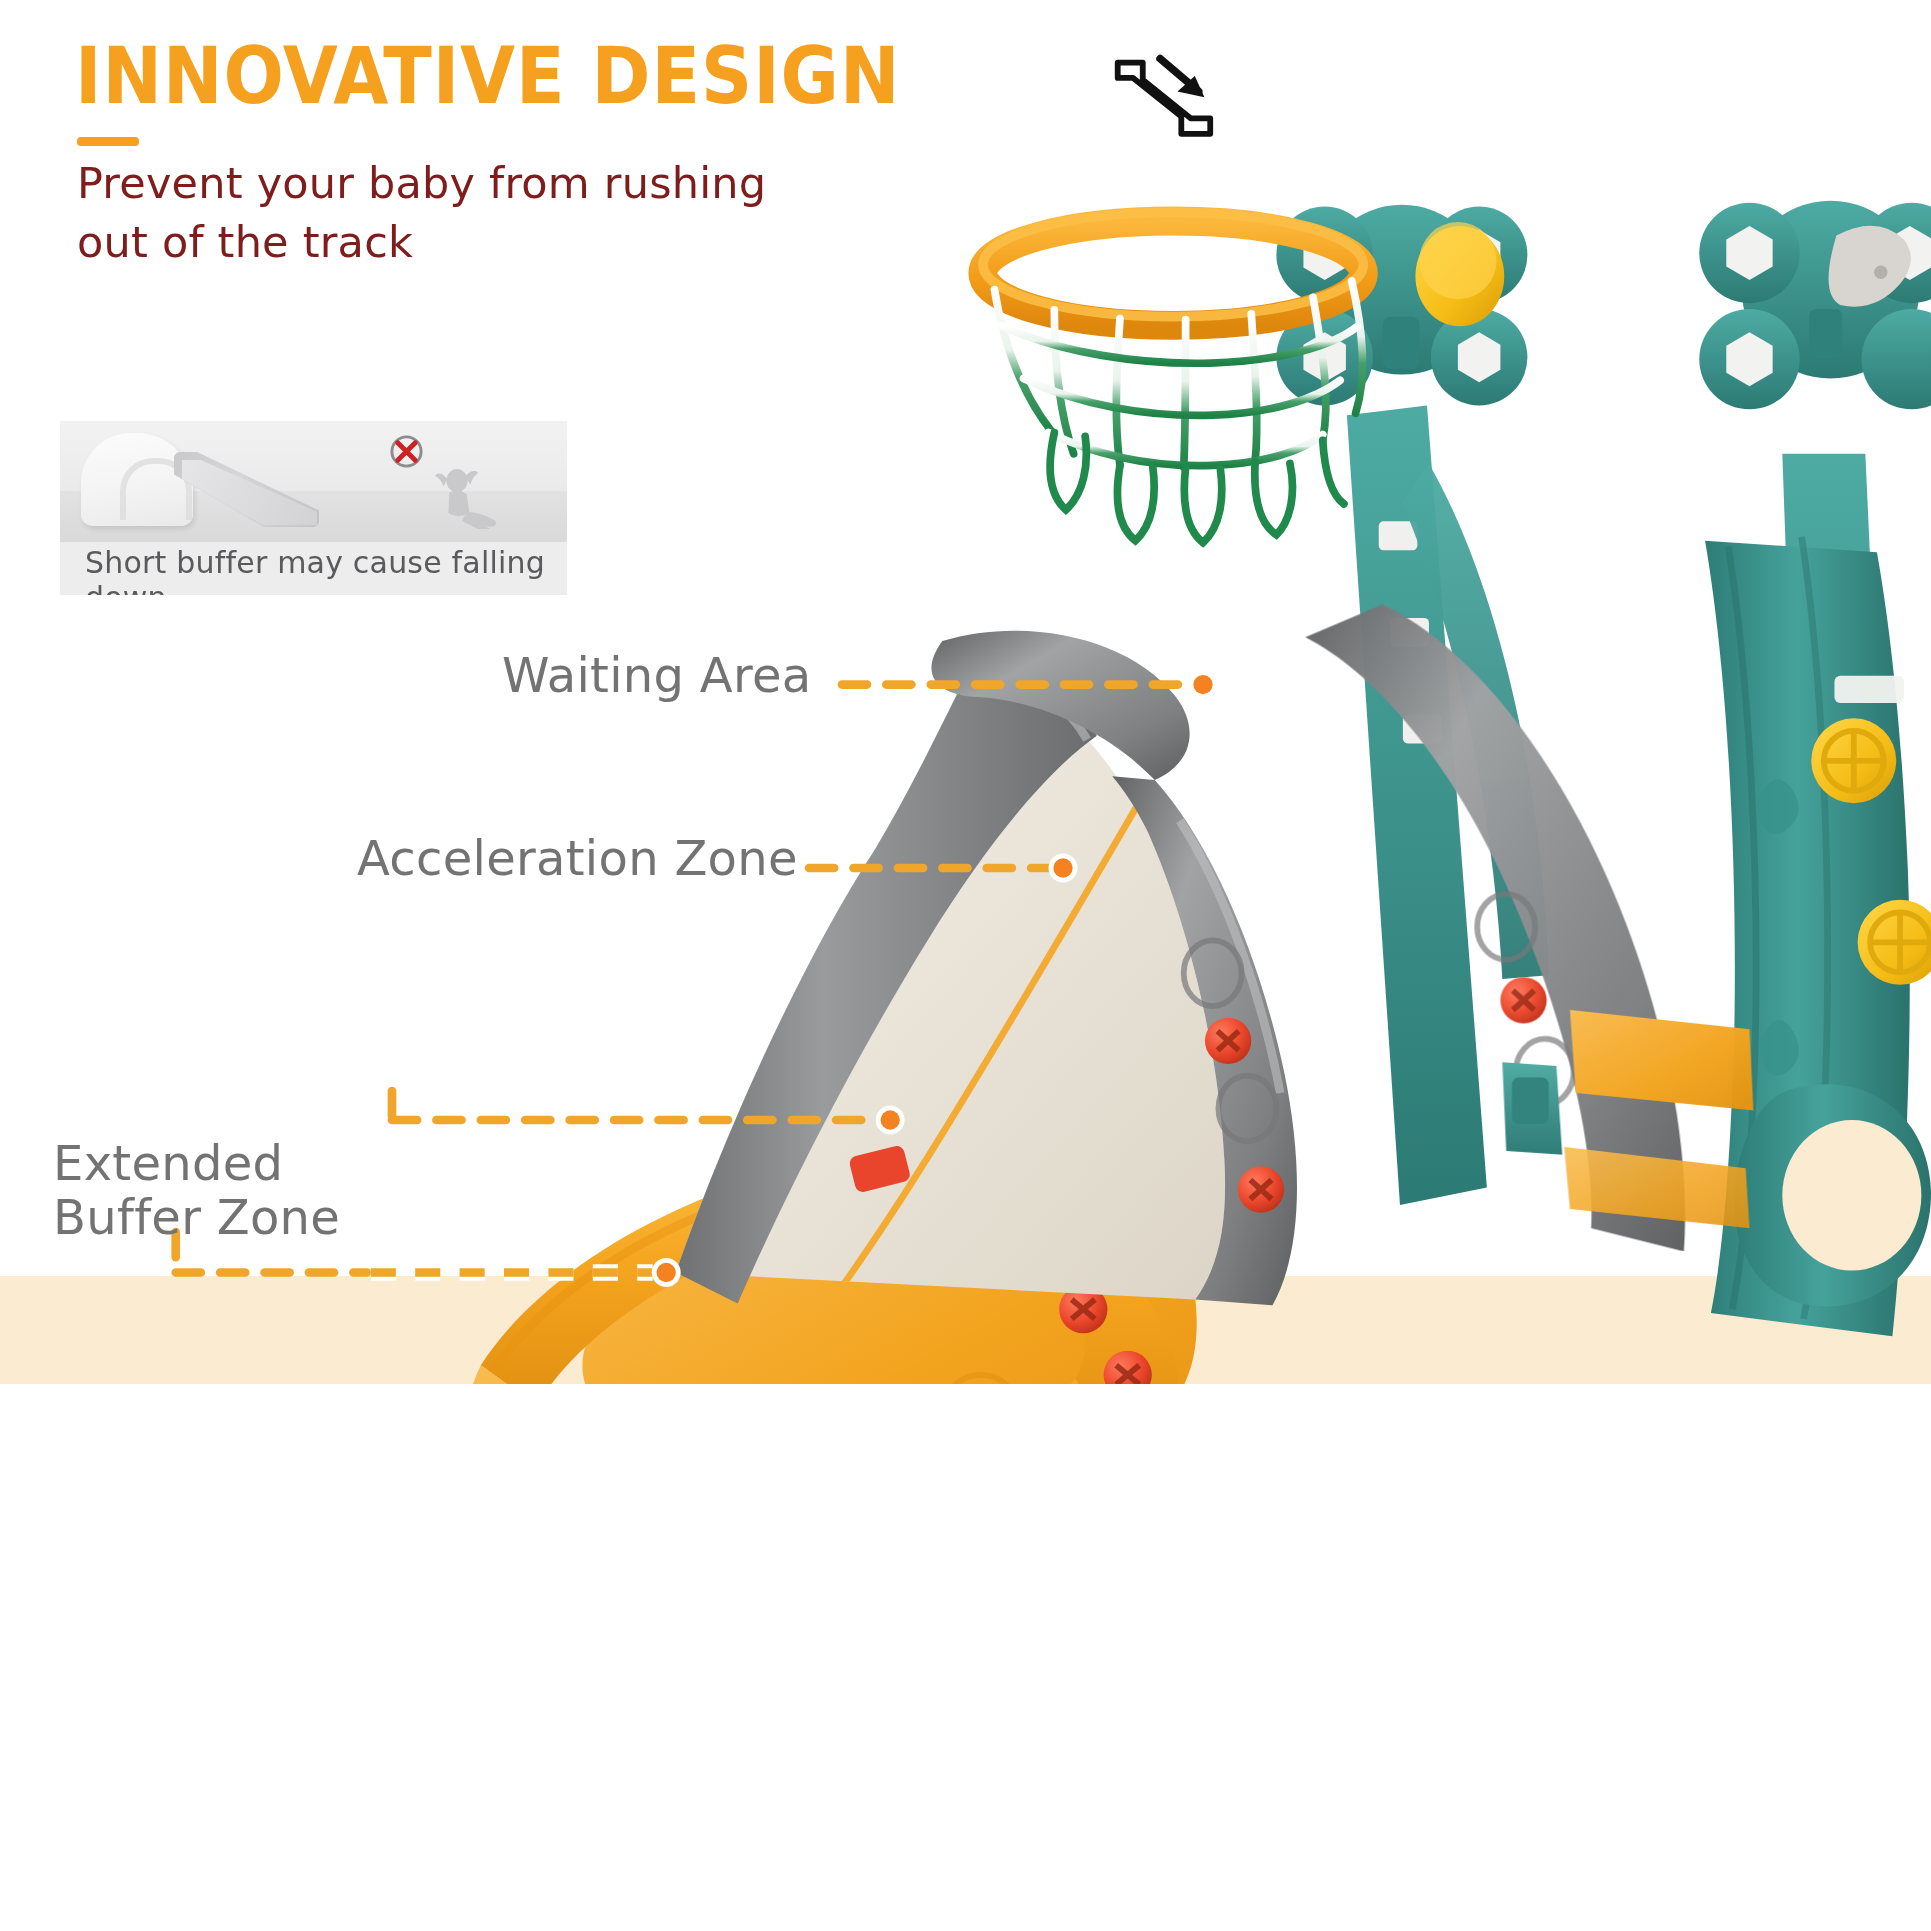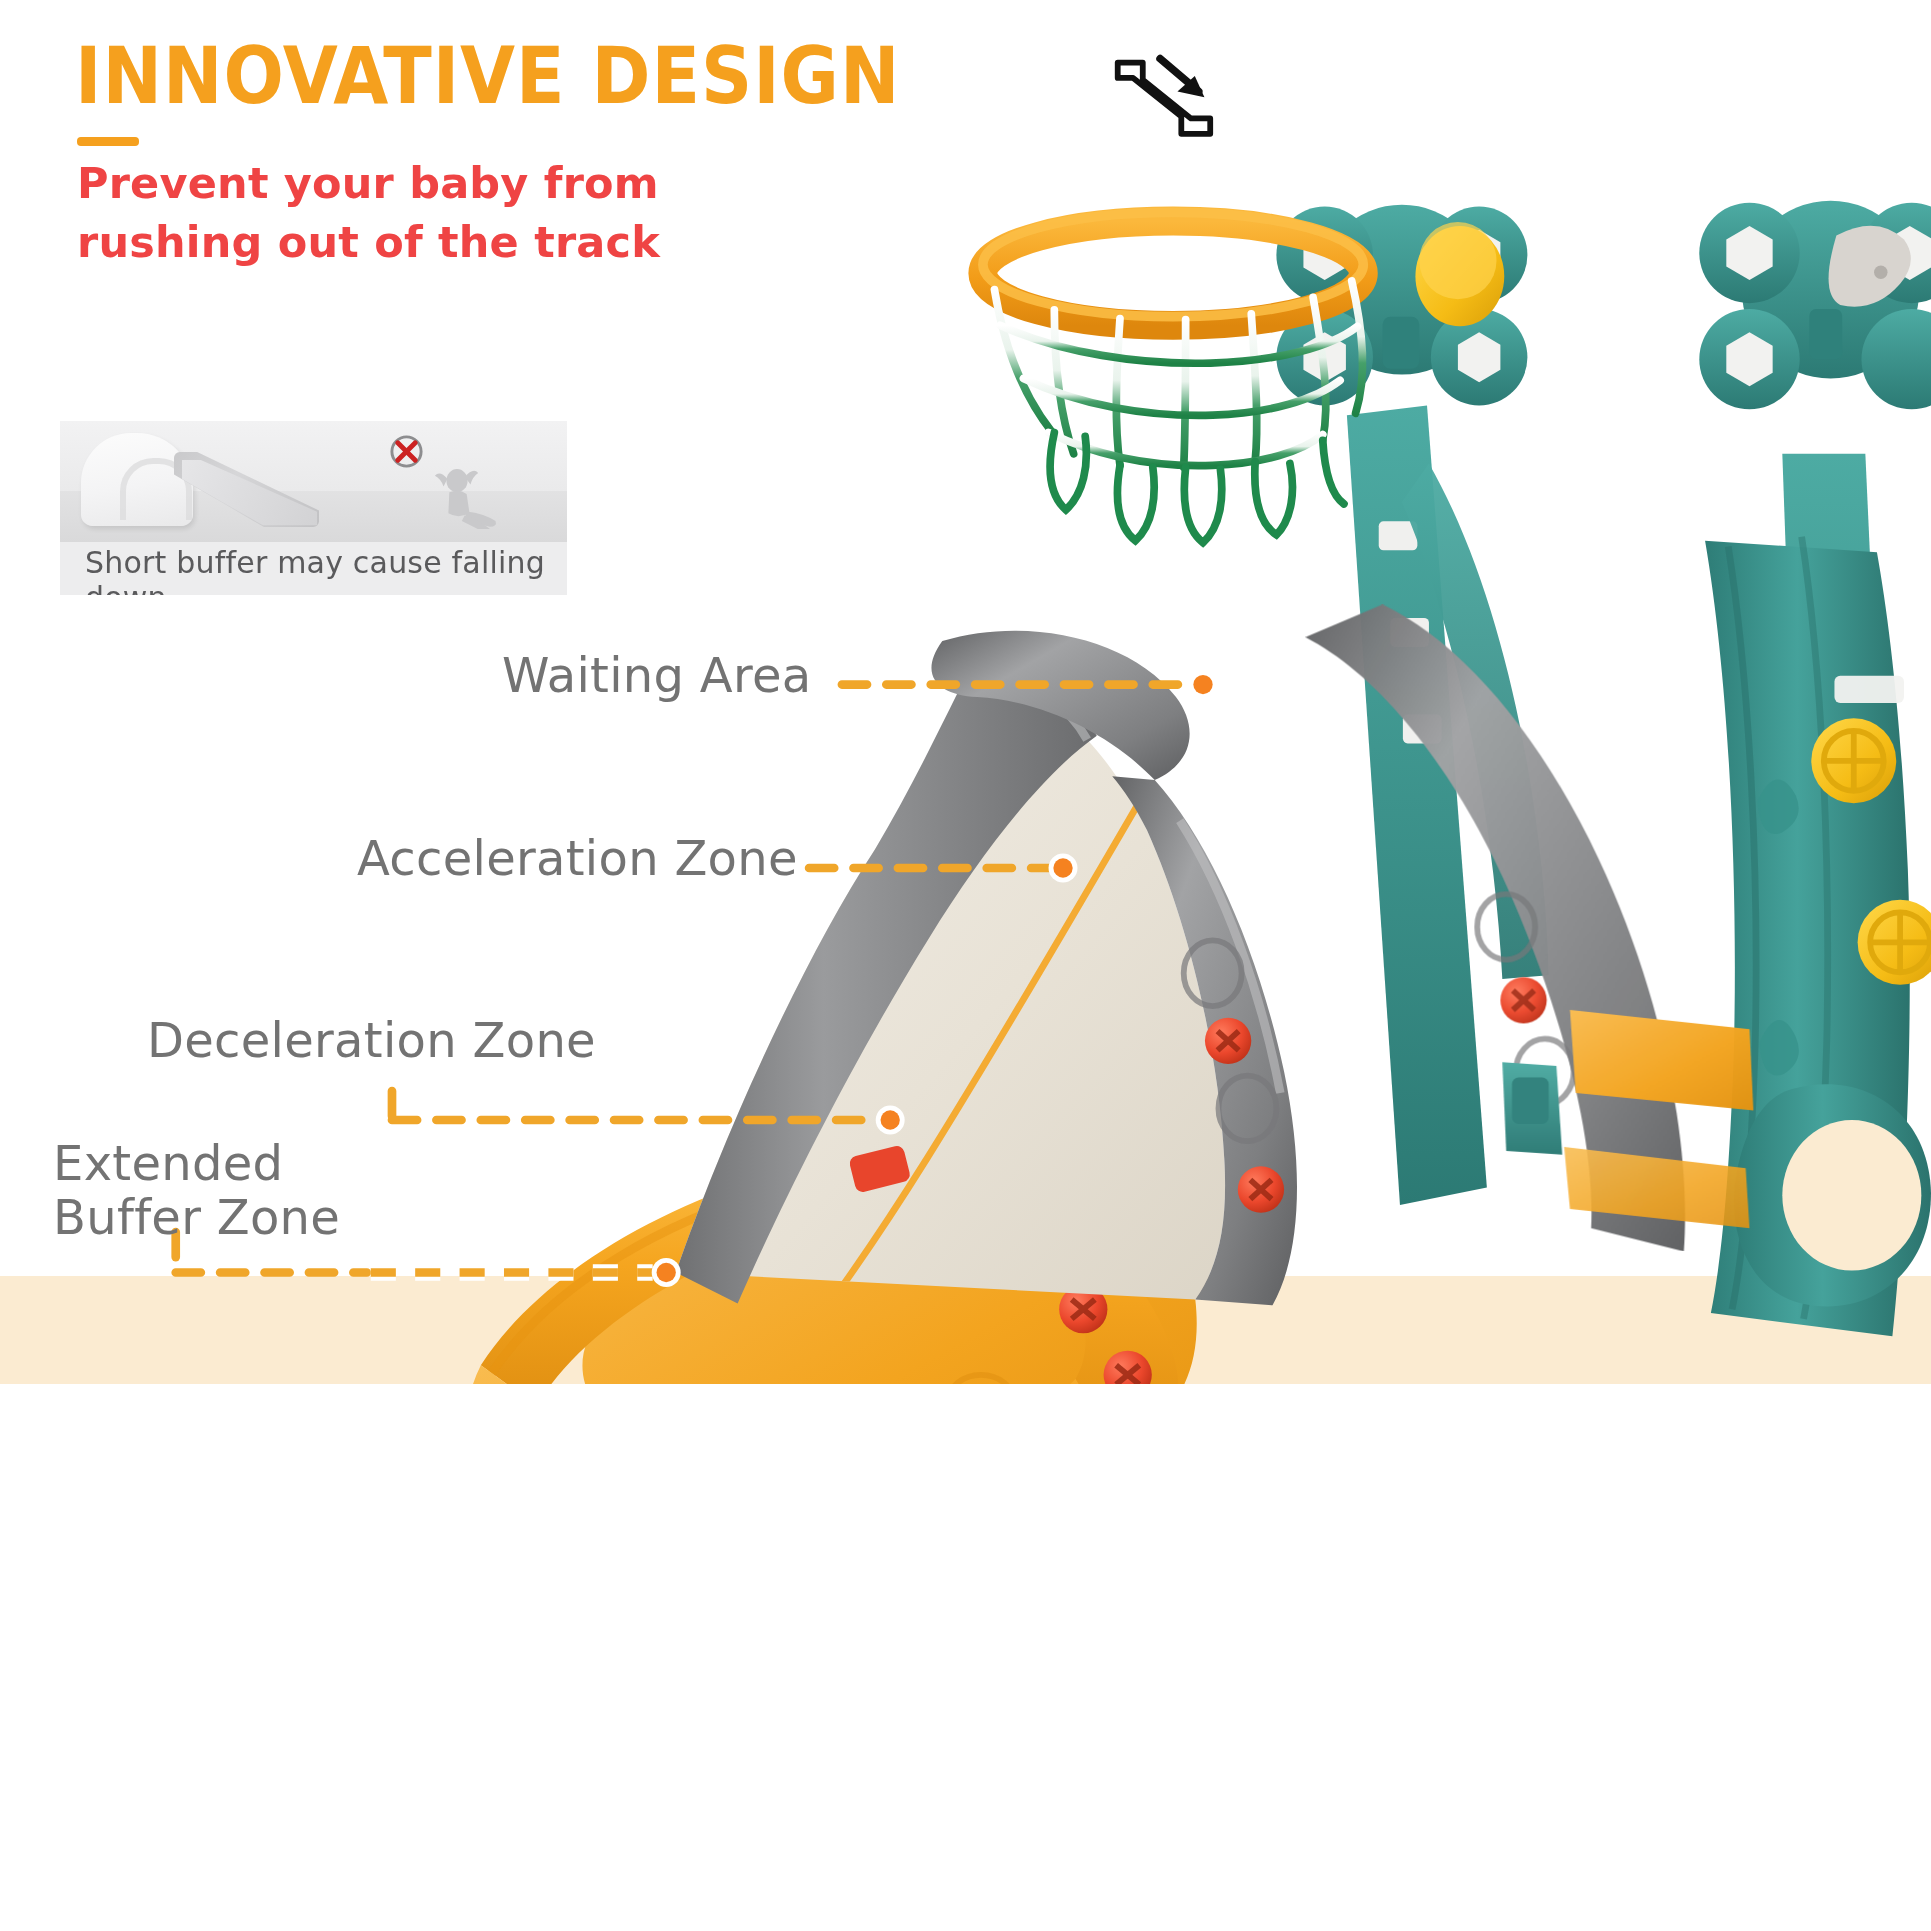--- a/index.html
+++ b/index.html
@@ -17,21 +17,21 @@
   
   .title{
     position:absolute;left:75px;top:37px;
     font-family:"DejaVu Sans Condensed","Liberation Sans Narrow","Liberation Sans",sans-serif;
     font-size:79px;font-weight:700;letter-spacing:1px;color:#F5A01E;
     white-space:nowrap;line-height:1;
   }
   .title-rule{position:absolute;left:77px;top:137px;width:62px;height:8.7px;background:#F5A01E;border-radius:3.9px;}
   .subtitle{
     position:absolute;left:77px;top:154px;width:734px;
-    font-size:43px;line-height:1.38;color:#ef4444;font-weight:700;
+    font-size:43px;line-height:1.38;color:#7f1d1d;font-weight:400;
     letter-spacing:0.2px;
   }
   .slide-icon{position:absolute;left:1110px;top:41px;width:106px;height:97px;}
 
   
   .inset{
     position:absolute;left:60px;top:421px;width:507px;height:174px;
     background:#EDEDEE;overflow:hidden;
   }
   .inset-photo{position:absolute;left:0;top:0;width:507px;height:121px;overflow:hidden;
@@ -444,20 +444,19 @@
       <circle cx="780" cy="1734" r="10" fill="#F58220"></circle>
       <line x1="794" y1="1734" x2="1000" y2="1734" stroke="#FFFFFF" stroke-width="17" stroke-dasharray="26 20" stroke-linecap="butt"></line>
       <line x1="794" y1="1734" x2="1000" y2="1734" stroke="#F0A62A" stroke-width="9" stroke-dasharray="26 20" stroke-linecap="butt"></line>
       <line x1="1000" y1="1734" x2="1706" y2="1734" stroke="#F0A62A" stroke-width="9" stroke-dasharray="26 20" stroke-linecap="round"></line>
       <path d="M1706 1734 L1706 1808" stroke="#F0A62A" stroke-width="9" stroke-dasharray="26 18" stroke-linecap="round" fill="none"></path>
     </g>
   </svg>
 
   <div class="lbl lbl-waiting">Waiting Area</div>
   <div class="lbl lbl-accel">Acceleration Zone</div>
-  <div class="lbl lbl-decel">Deceleration Zone</div>
   <div class="lbl lbl-ext">Extended
 Buffer Zone</div>
 
   <div class="white-bar"></div>
 
 </div>
 
 
 </body></html>

